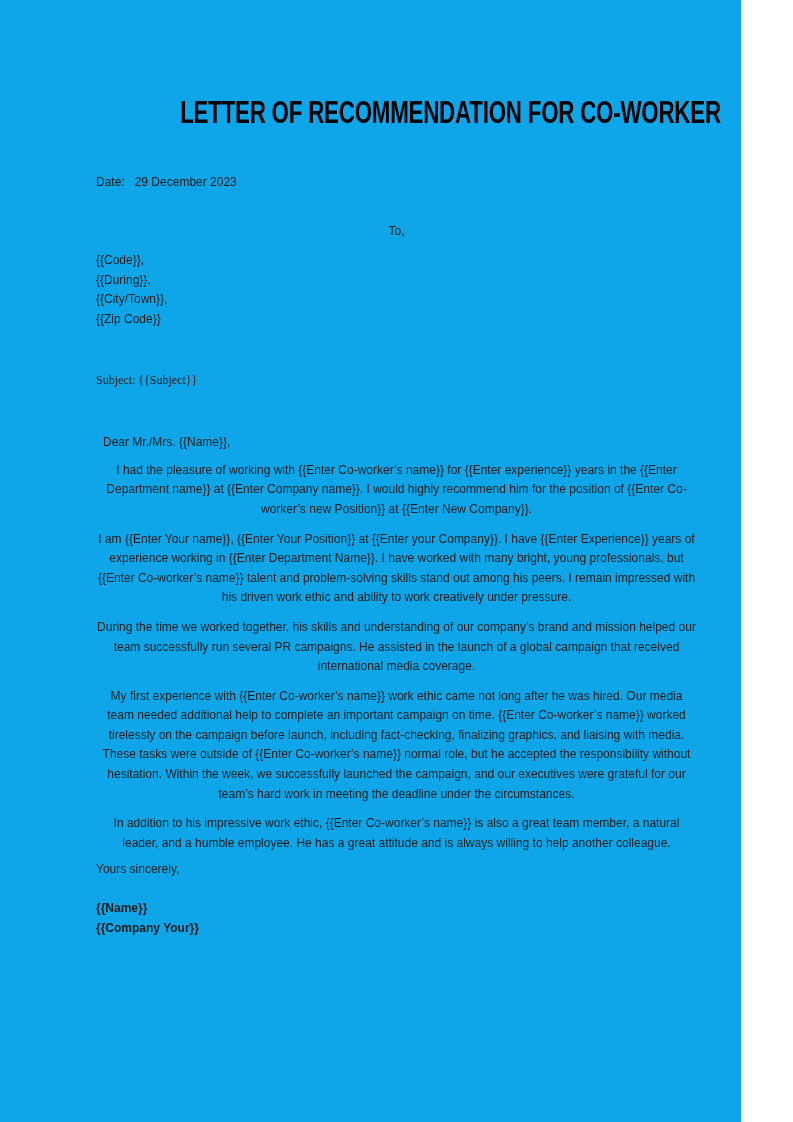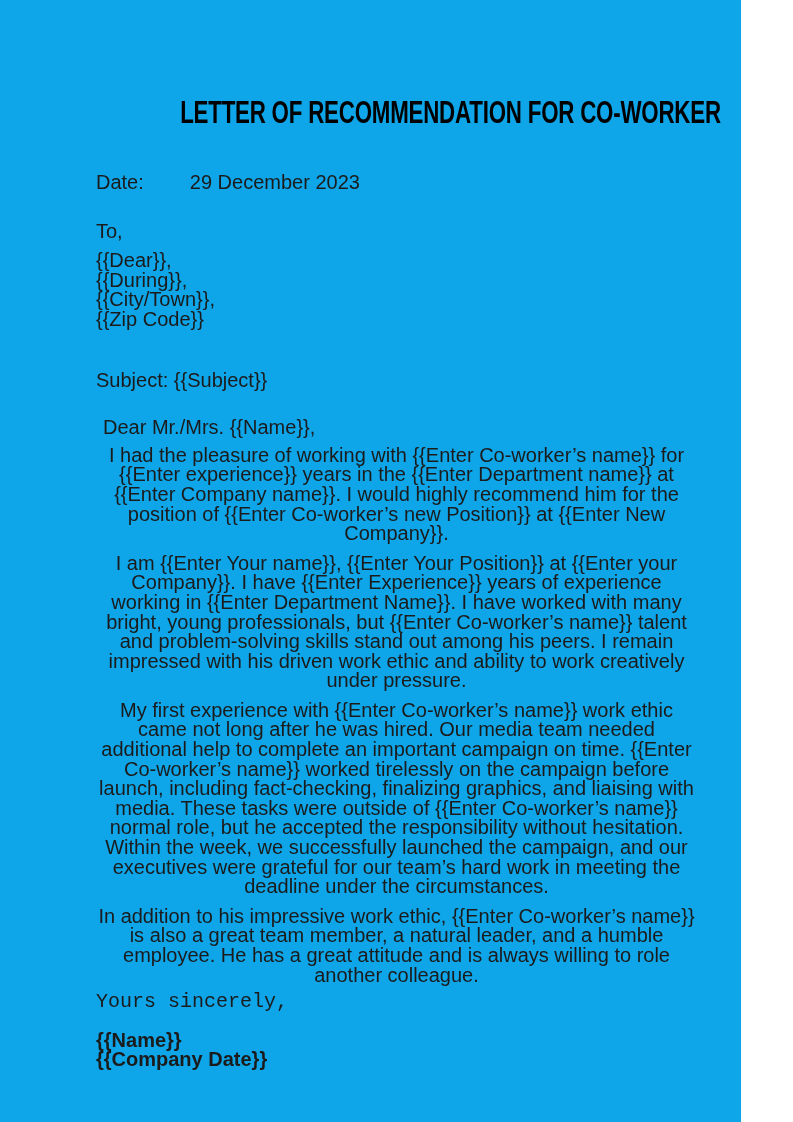--- a/index.html
+++ b/index.html
@@ -26,70 +26,70 @@
     font-size: 31px;
     line-height: 34px;
     font-weight: 700;
     color: #000000;
     letter-spacing: -0.3px;
     transform: scaleX(0.72);
     transform-origin: 50% 50%;
     margin-bottom: 43px;
   }
   .body-text {
-    font-size: 20px;
+    font-size: 12px;
     line-height: 19.6px;
-    gap: 36px;
   }
   .date-line { display: flex; margin-bottom: 29px; }
   .date-line .value { margin-left: 10px; }
-  .to-line { margin-bottom: 10px; }
+  .to-line { margin-bottom: 10px; text-align: center; }
   .address-block { margin-bottom: 41px; }
-  .subject-line { margin-bottom: 28px; }
+  .subject-line { margin-bottom: 43px; font-family: Liberation Serif, serif; }
   .greeting-line { margin-bottom: 8px; margin-left: 7px; }
   .para { margin-bottom: 10px; text-align: center; }
-  .closing-line { margin-top: -3px; margin-bottom: 19px; font-family: Liberation Mono, monospace; }
+  .closing-line { margin-top: -3px; margin-bottom: 19px; }
   .signature-block div { line-height: 19.6px; font-weight: bold; }
 </style>
 </head>
 <body>
 
 <div class="page">
   <div class="content">
 
     <h1 class="doc-title">LETTER OF RECOMMENDATION FOR CO-WORKER</h1>
 
     <div class="body-text date-line">
       <span>Date:</span>
       <span class="value">29 December 2023</span>
     </div>
 
     <div class="body-text to-line">To,</div>
 
     <div class="body-text address-block">
-      <div>{{Dear}},</div>
+      <div>{{Code}},</div>
       <div>{{During}},</div>
       <div>{{City/Town}},</div>
       <div>{{Zip Code}}</div>
     </div>
 
     <div class="body-text subject-line">Subject: {{Subject}}</div>
 
     <div class="body-text greeting-line">Dear Mr./Mrs. {{Name}},</div>
 
     <p class="body-text para">I had the pleasure of working with {{Enter Co-worker’s name}} for {{Enter experience}} years in the {{Enter Department name}} at {{Enter Company name}}. I would highly recommend him for the position of {{Enter Co-worker’s new Position}} at {{Enter New Company}}.</p>
 
     <p class="body-text para">I am {{Enter Your name}}, {{Enter Your Position}} at {{Enter your Company}}. I have {{Enter Experience}} years of experience working in {{Enter Department Name}}. I have worked with many bright, young professionals, but {{Enter Co-worker’s name}} talent and problem-solving skills stand out among his peers. I remain impressed with his driven work ethic and ability to work creatively under pressure.</p>
 
+    <p class="body-text para">During the time we worked together, his skills and understanding of our company’s brand and mission helped our team successfully run several PR campaigns. He assisted in the launch of a global campaign that received international media coverage.</p>
 
     <p class="body-text para">My first experience with {{Enter Co-worker’s name}} work ethic came not long after he was hired. Our media team needed additional help to complete an important campaign on time. {{Enter Co-worker’s name}} worked tirelessly on the campaign before launch, including fact-checking, finalizing graphics, and liaising with media. These tasks were outside of {{Enter Co-worker’s name}} normal role, but he accepted the responsibility without hesitation. Within the week, we successfully launched the campaign, and our executives were grateful for our team’s hard work in meeting the deadline under the circumstances.</p>
 
-    <p class="body-text para">In addition to his impressive work ethic, {{Enter Co-worker’s name}} is also a great team member, a natural leader, and a humble employee. He has a great attitude and is always willing to role another colleague.</p>
+    <p class="body-text para">In addition to his impressive work ethic, {{Enter Co-worker’s name}} is also a great team member, a natural leader, and a humble employee. He has a great attitude and is always willing to help another colleague.</p>
 
     <div class="body-text closing-line">Yours sincerely,</div>
 
     <div class="body-text signature-block">
       <div>{{Name}}</div>
-      <div>{{Company Date}}</div>
+      <div>{{Company Your}}</div>
     </div>
 
   </div>
 </div>
 
 </body></html>

